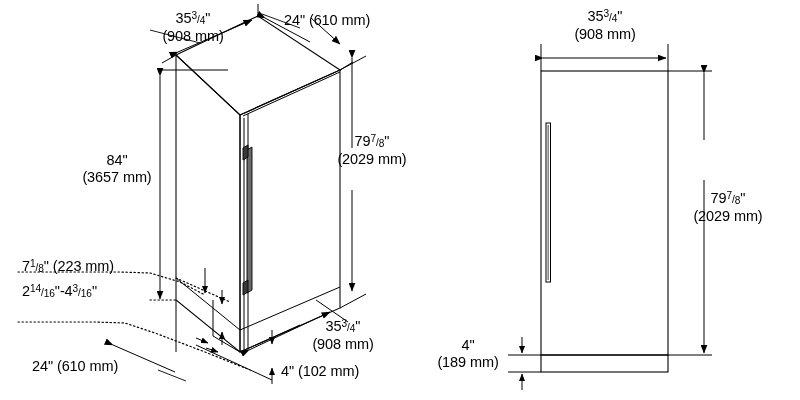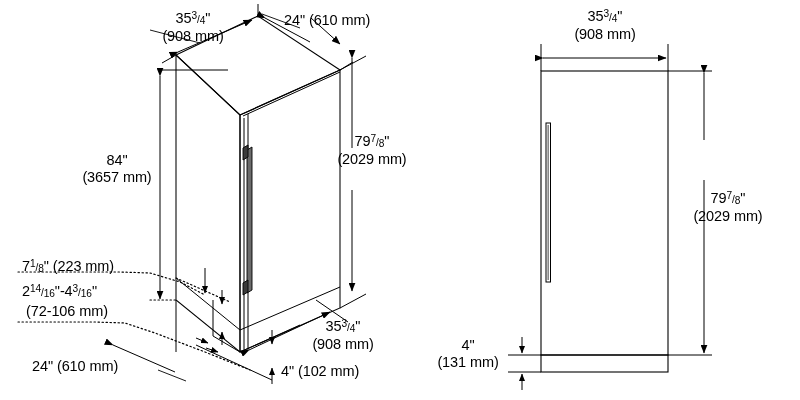--- a/index.html
+++ b/index.html
@@ -181,21 +181,20 @@
 </div>
 
 <div class="lbl" style="left:22px;top:258px;">
   <span>7</span><span class="fr"><sup>1</sup><span class="sl">/</span><sub>8</sub></span><span>"</span>
   <span>(223 mm)</span>
 </div>
 
 <div class="lbl" style="left:22px;top:283px;">
   <span>2</span><span class="fr"><sup>14</sup><span class="sl">/</span><sub>16</sub></span><span>"</span><span>-</span><span>4</span><span class="fr"><sup>3</sup><span class="sl">/</span><sub>16</sub></span><span>"</span>
 </div>
-<div class="lbl" style="left:26px;top:303px;">(72-106 mm)</div>
 
 <div class="lbl" style="left:32px;top:358px;">24" (610 mm)</div>
 
 <div class="lbl c" style="left:288px;top:318px;width:110px;">
   <span>35</span><span class="fr"><sup>3</sup><span class="sl">/</span><sub>4</sub></span><span>"</span><br>
   <span>(908 mm)</span>
 </div>
 
 <div class="lbl" style="left:281px;top:363px;">4" (102 mm)</div>
 
@@ -204,16 +203,16 @@
   <span>(908 mm)</span>
 </div>
 
 <div class="lbl c" style="left:668px;top:190px;width:120px;">
   <span>79</span><span class="fr"><sup>7</sup><span class="sl">/</span><sub>8</sub></span><span>"</span><br>
   <span>(2029 mm)</span>
 </div>
 
 <div class="lbl c" style="left:418px;top:337px;width:100px;">
   <span>4"</span><br>
-  <span>(131 mm)</span>
+  <span>(189 mm)</span>
 </div>
 
 </div>
 
 </body></html>

